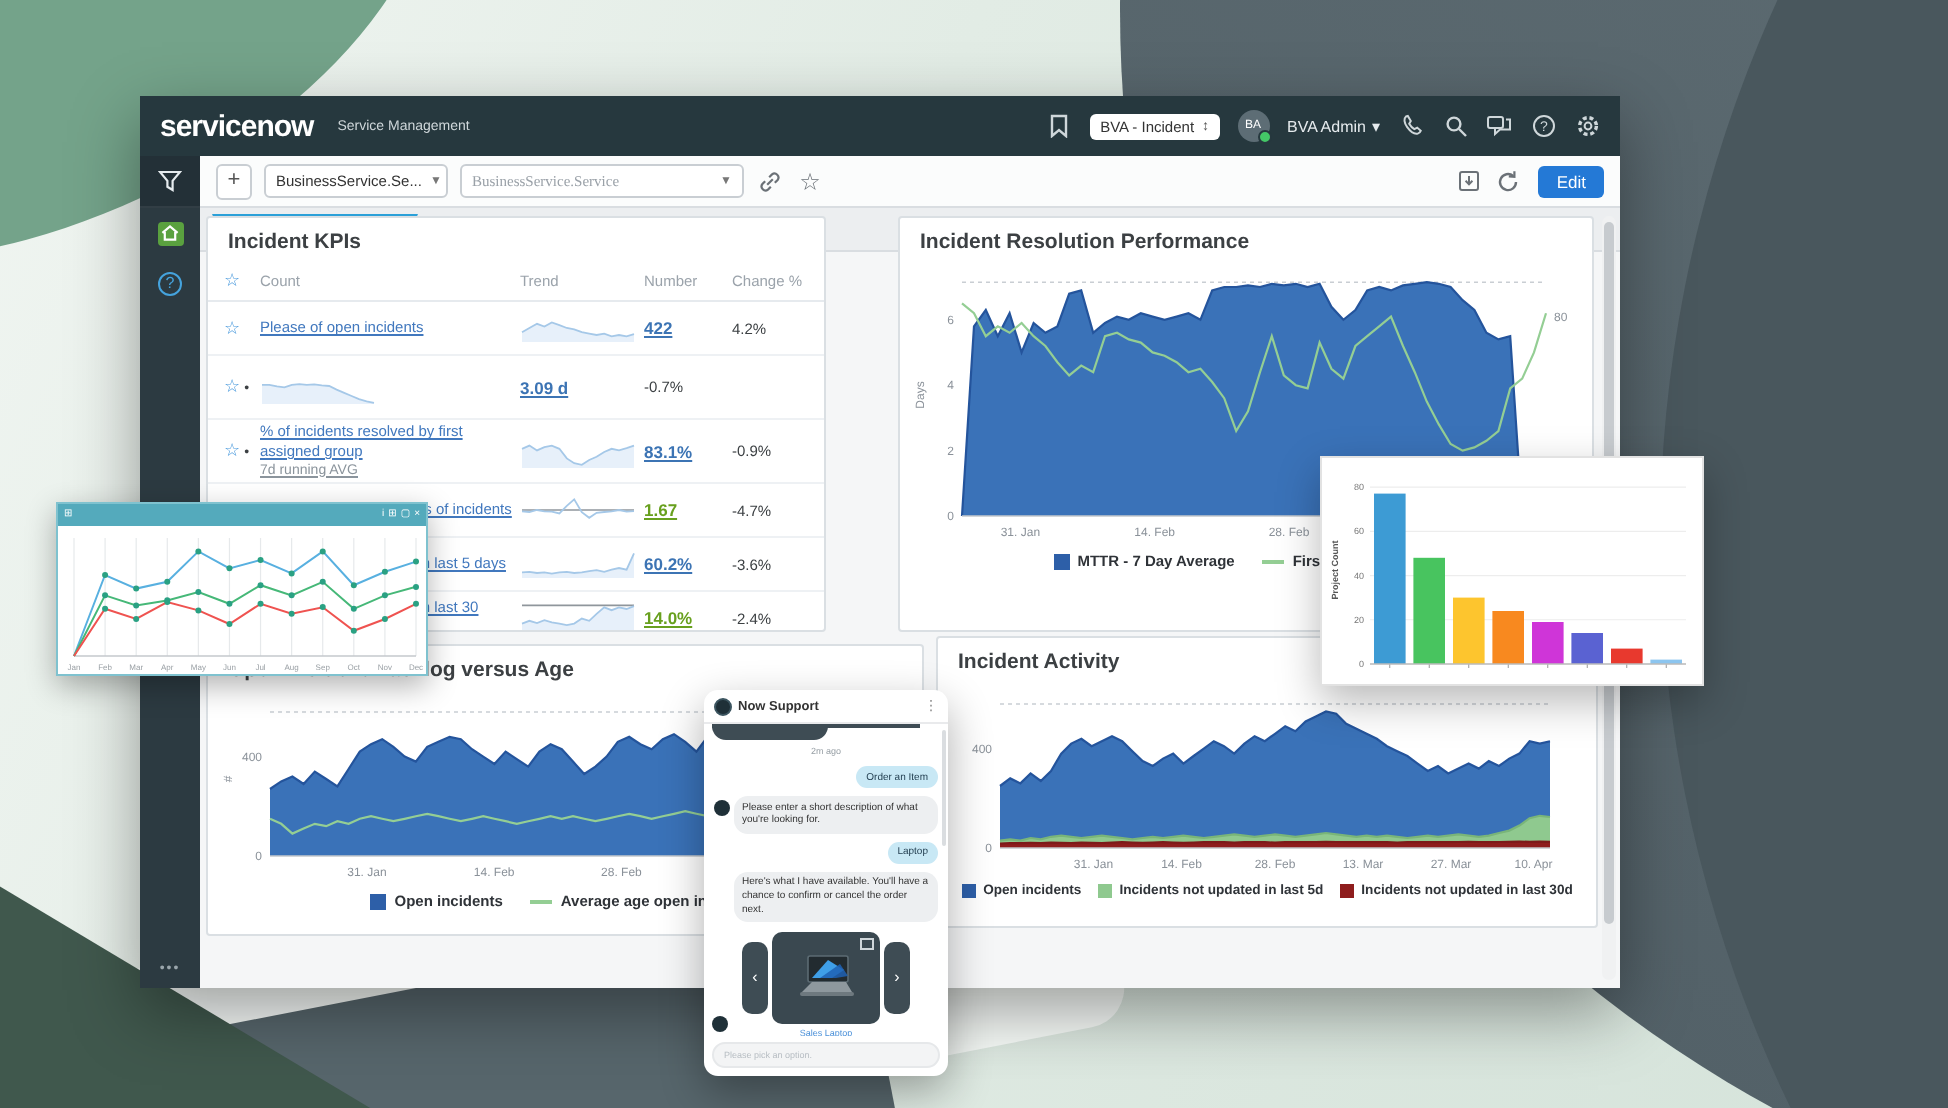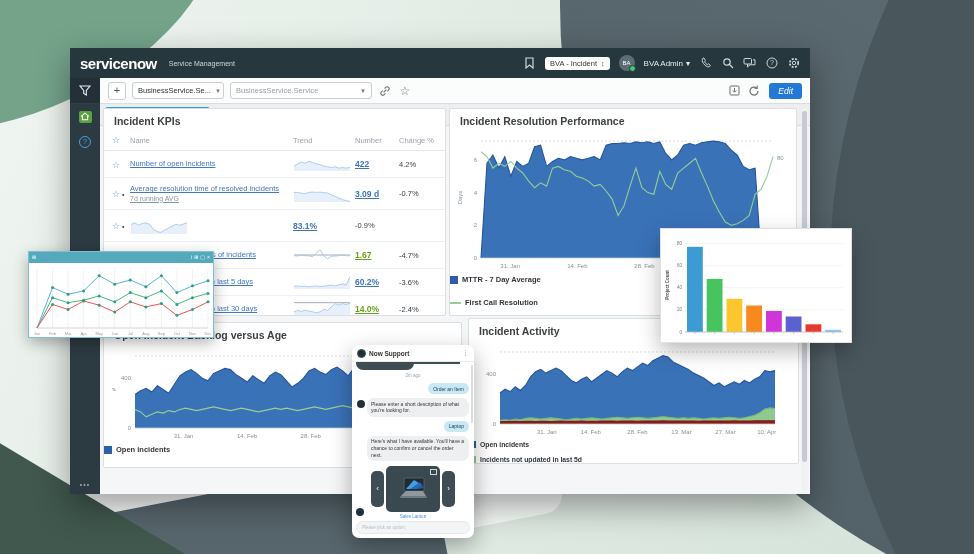--- a/index.html
+++ b/index.html
@@ -32,42 +32,42 @@
   .sb-funnel{width:30px;height:26px;background:#233037;display:flex;align-items:center;justify-content:center;border-bottom:1px solid rgba(255,255,255,.07);box-sizing:border-box;}
   .sb-cell{width:30px;height:25px;display:flex;align-items:center;justify-content:center;cursor:pointer;}
   .home-sq{width:13px;height:12px;background:#5aa13f;border-radius:2px;display:flex;align-items:center;justify-content:center;}
   .help-circ{width:12px;height:12px;border-radius:50%;border:1px solid #45a3dd;color:#45a3dd;font-size:8px;display:flex;align-items:center;justify-content:center;box-sizing:border-box;}
   .sb-dots{margin-top:auto;margin-bottom:6px;color:#9aa5ab;font-size:7px;letter-spacing:1px;cursor:pointer;}
   .main{flex:1;display:flex;flex-direction:column;min-width:0;}
   .toolbar{height:26px;background:#fbfcfc;border-bottom:1px solid #d9dde1;display:flex;align-items:center;gap:6px;padding:0 8px;box-sizing:border-box;}
   .tb-btn{width:16px;height:16px;border:1px solid #c9ced3;border-radius:3px;background:#fff;color:#555;font-size:11px;line-height:14px;text-align:center;cursor:pointer;}
   .tb-select{height:17px;border:1px solid #c9ced3;border-radius:3px;background:#fff;font-size:7.5px;color:#333;display:flex;align-items:center;justify-content:space-between;padding:0 5px;box-sizing:border-box;cursor:pointer;}
   .tb-select .caret{color:#777;font-size:6px;margin-left:4px;}
-  .tb-select.placeholder{color:#9aa1a8;}
+  .tb-select.placeholder{color:#9aa1a8;font-family:Liberation Serif, serif;}
   .ticon{width:14px;height:14px;display:flex;align-items:center;justify-content:center;cursor:pointer;color:#6b7177;}
-  .edit-btn{margin-left:2px;background:#2479d6;color:#fff;font-size:8.5px;border-radius:3px;padding:3px 9px;cursor:pointer;font-style:italic;}
+  .edit-btn{margin-left:2px;background:#2479d6;color:#fff;font-size:8.5px;border-radius:3px;padding:3px 9px;cursor:pointer;}
   .content{flex:1;background:#f5f6f7;position:relative;min-height:0;}
   .tabbar{height:22px;background:#eceef0;border-bottom:1px solid #d9dde1;display:flex;align-items:flex-end;padding-left:6px;box-sizing:border-box;}
   .tab{background:#fff;border:1px solid #d9dde1;border-bottom:none;border-top:2px solid #2ba0d8;font-size:8px;color:#333;padding:3px 10px 4px;display:flex;align-items:center;gap:4px;cursor:pointer;}
   .panel{position:absolute;background:#fff;border:1px solid #dadfe3;border-radius:2px;box-sizing:border-box;overflow:hidden;}
   .p-title{font-size:10.5px;font-weight:bold;color:#3c4043;padding:6px 10px 3px;}
   
   .kpi-head,.kpi-row{display:grid;grid-template-columns:18px 1fr 62px 44px 36px;align-items:center;padding:0 10px 0 8px;}
   .kpi-head{height:20px;color:#9ba3ab;font-size:7.5px;border-bottom:1px solid #e6eaee;}
   .kpi-row{border-bottom:1px solid #eef1f4;}
   .kpi-row:last-child{border-bottom:none;}
   .kstar{color:#4a9add;font-size:9px;cursor:pointer;}
   .kbullet{color:#3c4043;font-size:7px;margin-left:2px;}
   .kname{font-size:7.5px;color:#4178be;text-decoration:underline;line-height:1.3;cursor:pointer;padding-right:4px;}
   .ksub{font-size:7px;color:#8b949c;text-decoration:underline;display:block;}
   .kscore{font-size:8.5px;font-weight:bold;text-decoration:underline;cursor:pointer;}
   .score-blue{color:#3c74b4;} .score-green{color:#68a01e;}
   .kchange{font-size:7.5px;color:#3c4043;}
   
-  .legend{display:flex;justify-content:center;gap:14px;margin-top:3px;flex-direction:column;}
+  .legend{display:flex;justify-content:center;gap:14px;margin-top:3px;}
   .li{display:flex;align-items:center;gap:4px;font-size:7.5px;font-weight:bold;color:#2f3338;}
   .sq{width:8px;height:8px;display:inline-block;}
   .lline{width:11px;height:2px;display:inline-block;}
   
   .mini{position:absolute;left:28px;top:251px;width:186px;height:87px;background:#fff;border:1px solid #7fc2cf;box-shadow:0 5px 14px rgba(0,0,0,.3);z-index:5;box-sizing:border-box;}
   .mini-bar{height:11px;background:#54aabc;display:flex;align-items:center;color:#fff;font-size:5px;padding:0 3px;gap:2px;}
   .mini-bar .grow{flex:1;}
   .mini-ic{cursor:pointer;font-size:5px;line-height:1;}
   
   .popup{position:absolute;left:660px;top:228px;width:192px;height:115px;background:#fff;border:1px solid #e2e2e2;box-shadow:0 8px 20px rgba(0,0,0,.28);z-index:5;box-sizing:border-box;padding:4px 3px 2px 2px;}
@@ -221,51 +221,51 @@
           <div class="tabbar">
             <span class="tab">
               <svg width="9" height="9" viewBox="0 0 9 9">
                   <circle cx="4.5" cy="4.5" r="3.6" fill="none" stroke="#555" stroke-width="1"></circle>
                   <line x1="4.5" y1="4.5" x2="6.6" y2="2.8" stroke="#555" stroke-width="1"></line>
                 </svg>
               <span>Incident Resolution</span>
             </span>
           </div>
 
-          <div class="panel" style="left:3px;top:4px;width:343px;height:208px;">
+          <div class="panel" style="left:3px;top:4px;width:310px;height:208px;">
             <div class="p-title">Incident KPIs</div>
             <div class="kpi-head">
               <span class="kstar">☆</span>
-              <span>Name</span>
+              <span>Count</span>
                 <span>Trend</span>
                 <span>Number</span>
                 <span>Change %</span>
             </div>
             <div class="kpi-row" style="height:26px;">
               <span><span class="kstar">☆</span></span>
-              <span class="kname">Number of open incidents</span>
+              <span class="kname">Please of open incidents</span>
               <svg width="58" height="16">
                   <polygon points="1.0,10.1 4.7,8.0 8.5,5.9 12.2,7.3 15.9,5.2 19.7,6.6 23.4,8.0 27.1,8.7 30.9,10.1 34.6,10.8 38.3,11.5 42.1,10.8 45.8,12.2 49.5,11.5 53.3,12.2 57.0,11.1 57.0,15 1,15" fill="#e7f0fa"></polygon>
                   <polyline points="1.0,10.1 4.7,8.0 8.5,5.9 12.2,7.3 15.9,5.2 19.7,6.6 23.4,8.0 27.1,8.7 30.9,10.1 34.6,10.8 38.3,11.5 42.1,10.8 45.8,12.2 49.5,11.5 53.3,12.2 57.0,11.1" fill="none" stroke="#a5c8e8" stroke-width="0.9"></polyline>
                 </svg>
               <span class="kscore score-blue">422</span>
               <span class="kchange">4.2%</span>
             </div>
             <div class="kpi-row" style="height:31px;">
               <span><span class="kstar">☆</span><span class="kbullet">•</span></span>
-              <span class="kname"><span>Average resolution time of resolved incidents</span><span class="ksub">7d running AVG</span></span>
               <svg width="58" height="18">
                   <polygon points="1.0,7.4 4.7,7.4 8.5,8.2 12.2,8.7 15.9,7.4 19.7,7.1 23.4,7.4 27.1,7.2 30.9,7.7 34.6,8.0 38.3,9.8 42.1,11.4 45.8,13.0 49.5,14.6 53.3,15.7 57.0,16.4 57.0,17 1,17" fill="#e7f0fa"></polygon>
                   <polyline points="1.0,7.4 4.7,7.4 8.5,8.2 12.2,8.7 15.9,7.4 19.7,7.1 23.4,7.4 27.1,7.2 30.9,7.7 34.6,8.0 38.3,9.8 42.1,11.4 45.8,13.0 49.5,14.6 53.3,15.7 57.0,16.4" fill="none" stroke="#a5c8e8" stroke-width="0.9"></polyline>
                 </svg>
               <span class="kscore score-blue">3.09 d</span>
               <span class="kchange">-0.7%</span>
             </div>
             <div class="kpi-row" style="height:31px;">
               <span><span class="kstar">☆</span><span class="kbullet">•</span></span>
+              <span class="kname"><span>% of incidents resolved by first assigned group</span><span class="ksub">7d running AVG</span></span>
               <svg width="58" height="18">
                   <polygon points="1.0,7.4 4.7,5.8 8.5,8.2 12.2,6.6 15.9,5.8 19.7,7.4 23.4,12.2 27.1,14.6 30.9,15.4 34.6,13.0 38.3,11.4 42.1,9.0 45.8,7.4 49.5,8.2 53.3,7.1 57.0,5.8 57.0,17 1,17" fill="#e7f0fa"></polygon>
                   <polyline points="1.0,7.4 4.7,5.8 8.5,8.2 12.2,6.6 15.9,5.8 19.7,7.4 23.4,12.2 27.1,14.6 30.9,15.4 34.6,13.0 38.3,11.4 42.1,9.0 45.8,7.4 49.5,8.2 53.3,7.1 57.0,5.8" fill="none" stroke="#a5c8e8" stroke-width="0.9"></polyline>
                 </svg>
               <span class="kscore score-blue">83.1%</span>
               <span class="kchange">-0.9%</span>
             </div>
             <div class="kpi-row" style="height:26px;">
               <span><span class="kstar">☆</span></span>
               <span class="kname">Number of reassignments of incidents</span>

